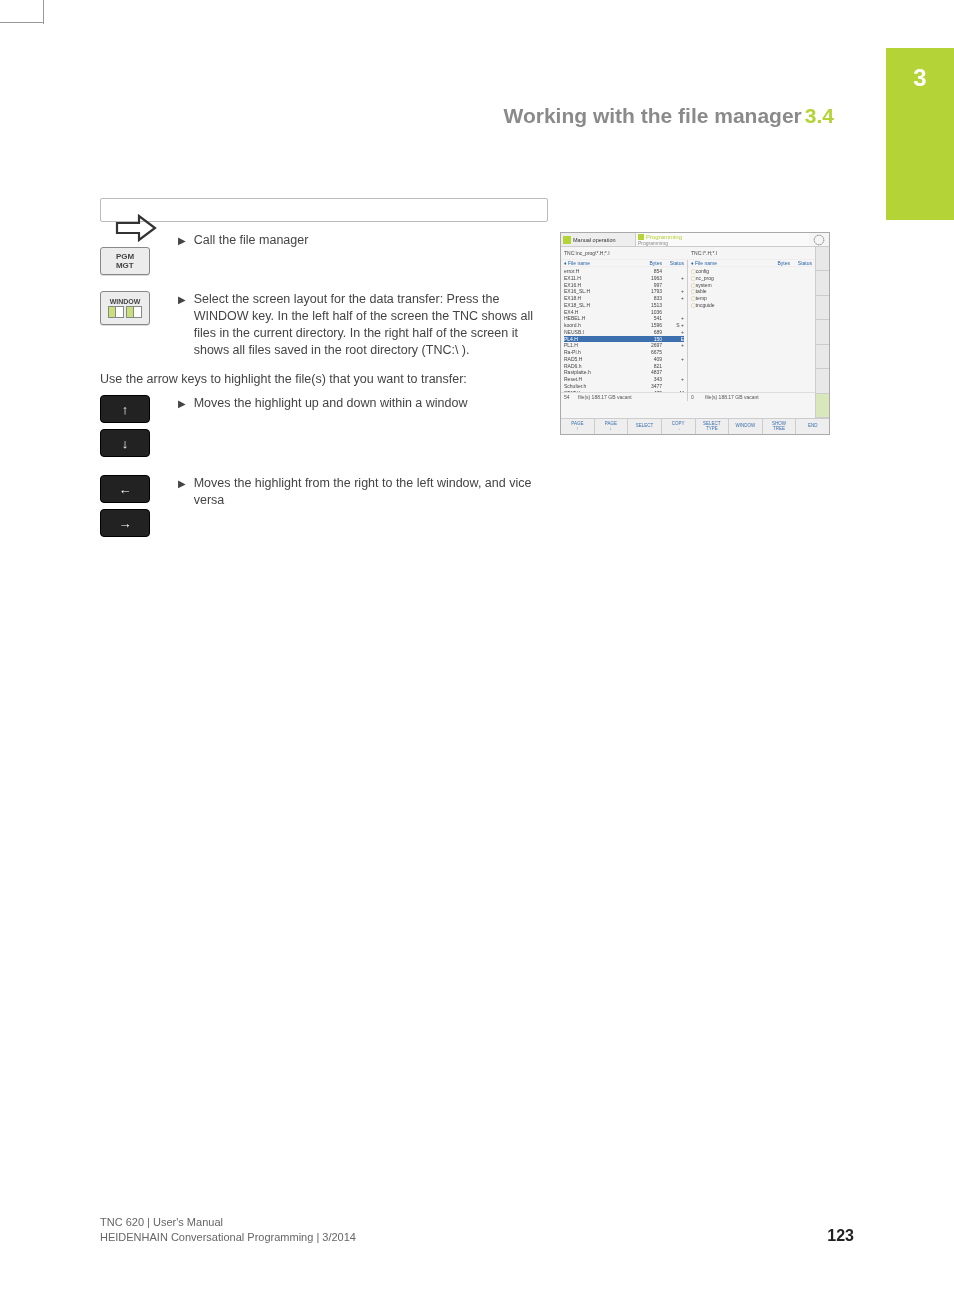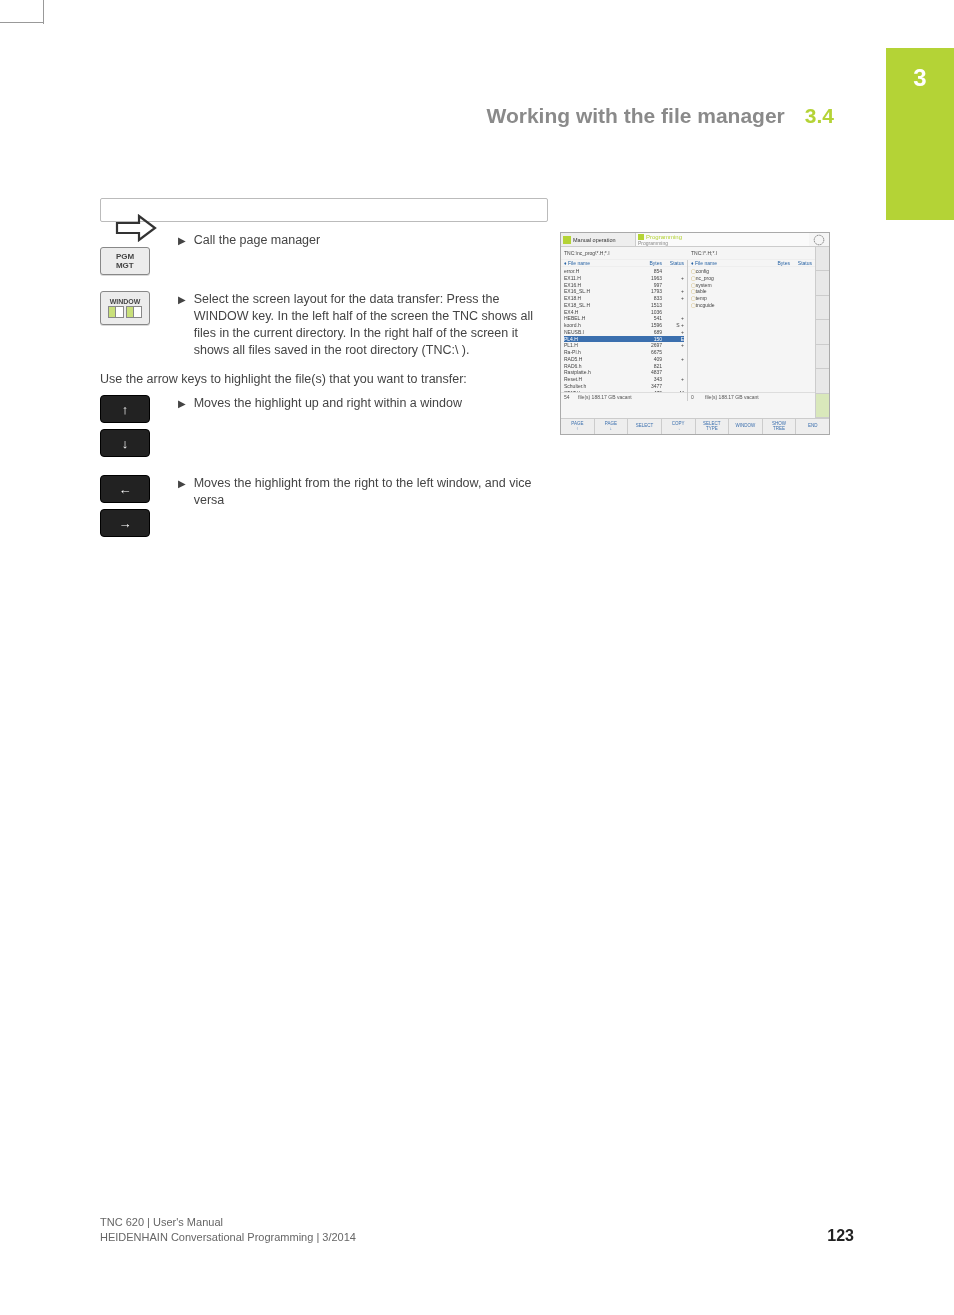--- a/index.html
+++ b/index.html
@@ -27,21 +27,21 @@
     padding-top: 16px;
   }
   .chapter-tab span { color: #fff; font-size: 24px; font-weight: bold; }
 
   .header {
     position: absolute;
     top: 104px;
     right: 120px;
     display: flex;
     align-items: flex-end;
-    gap: 20px;
+    gap: 3px;
   }
   .header-title { color: #8a8a8a; font-size: 21px; font-weight: bold; }
   .header-sec { color: #b4d336; font-size: 21px; font-weight: bold; }
 
   .content {
     position: absolute;
     top: 198px;
     left: 100px;
     width: 740px;
   }
@@ -208,21 +208,21 @@
     </div>
   </div>
 
   <div class="step-row">
     <div class="step-key">
       <div class="key-btn" style="white-space:pre; margin-top:15px;">PGM
 MGT</div>
     </div>
     <div class="step-desc">
         <span class="tri">▶</span>
-        <span class="txt">Call the page manager</span>
+        <span class="txt">Call the file manager</span>
       </div>
   </div>
 
   <div class="step-row">
     <div class="step-key">
       <div class="key-btn window-key">
         <div class="lbl">WINDOW</div>
         <div class="gfx">
             <span></span>
             <span></span>
@@ -241,21 +241,21 @@
     <div class="step-key">
       <div class="key-dark">
           <span>↑</span>
         </div>
       <div class="key-dark">
           <span>↓</span>
         </div>
     </div>
     <div class="step-desc">
         <span class="tri">▶</span>
-        <span class="txt">Moves the highlight up and right within a window</span>
+        <span class="txt">Moves the highlight up and down within a window</span>
       </div>
   </div>
 
   <div class="step-row">
     <div class="step-key">
       <div class="key-dark">
           <span>←</span>
         </div>
       <div class="key-dark">
           <span>→</span>

